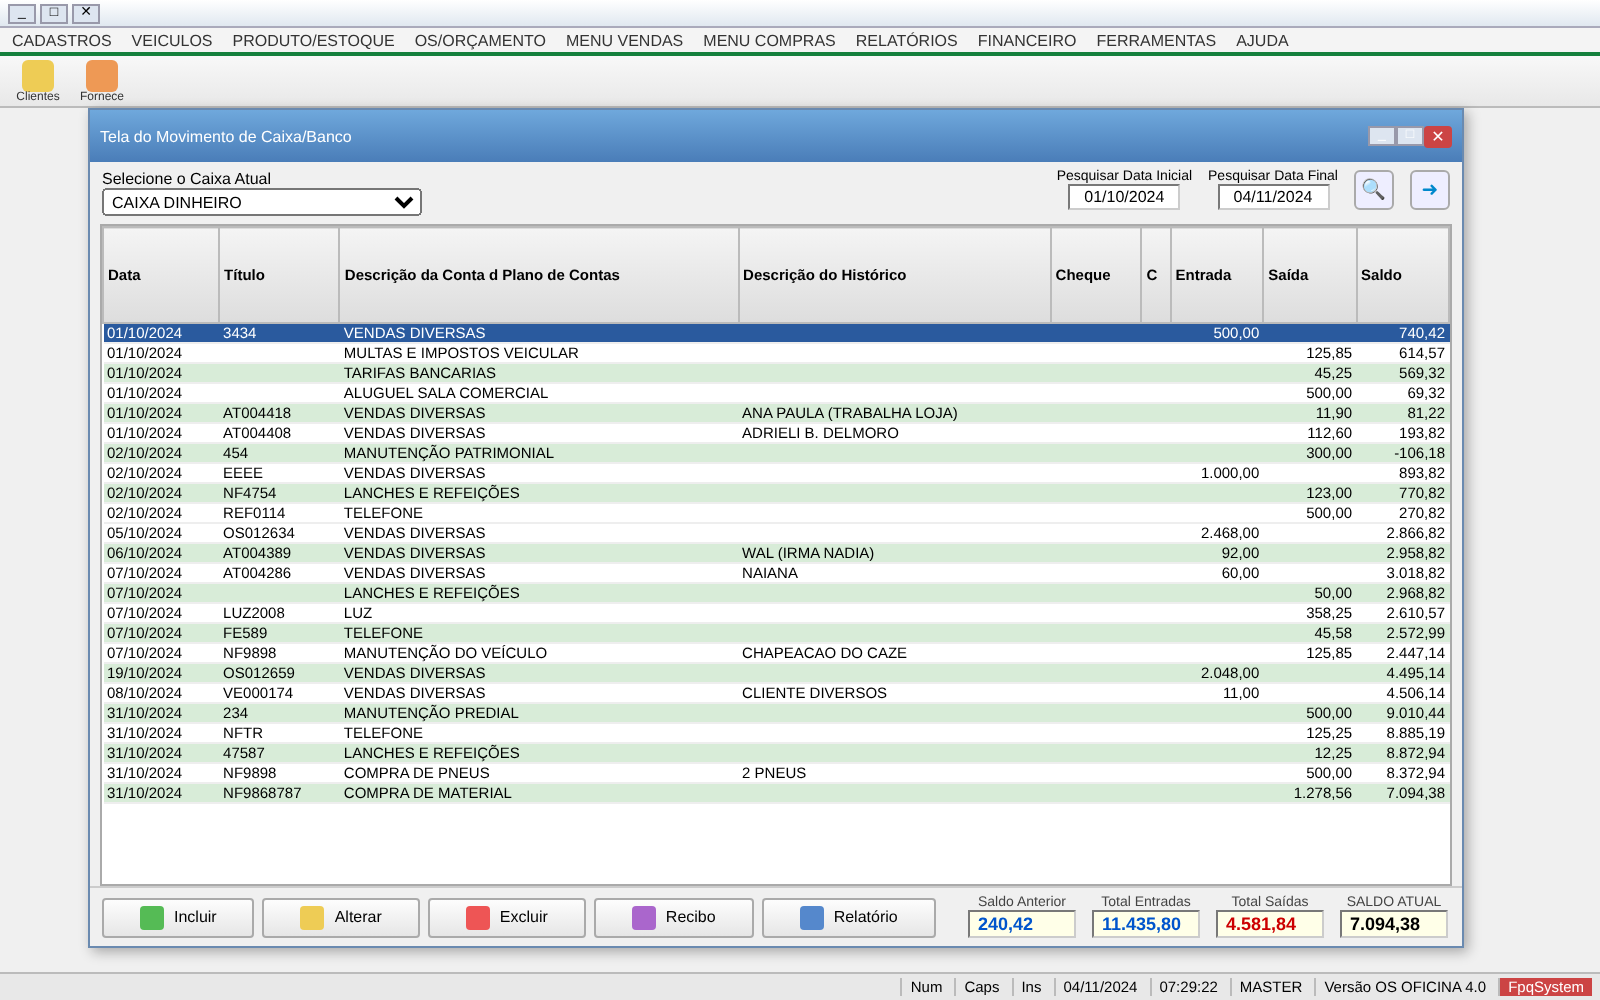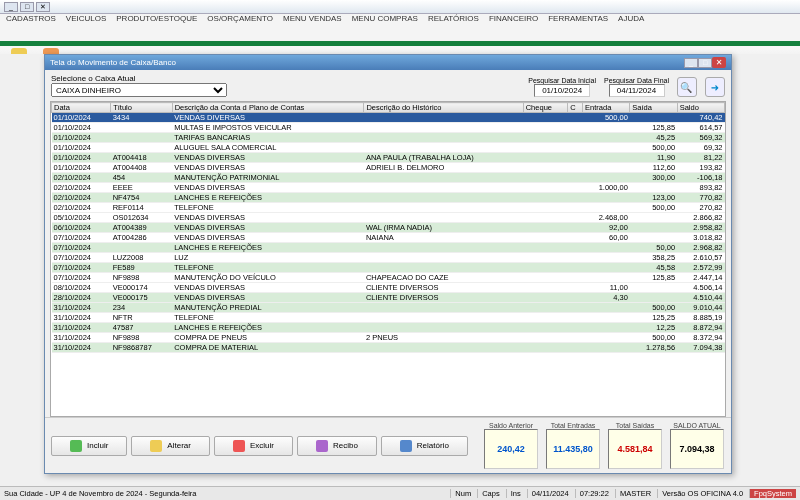--- a/index.html
+++ b/index.html
@@ -1,52 +1,52 @@
 <!DOCTYPE html>
 <html><head>
 <meta charset="utf-8">
 <style>
 * { box-sizing: border-box; margin: 0; padding: 0; font-family: Tahoma, Arial, sans-serif; }
 body { background: #e8e8e8; width: 800px; height: 500px; overflow: hidden; font-size: 8px; }
 .titlebar { background: linear-gradient(#fff,#e0e8f0); height: 14px; display: flex; align-items: center; padding: 0 4px; border-bottom: 1px solid #aab; }
 .titlebar .title { font-size: 8px; color: #333; flex: 1; }
 .win-btns { display: flex; gap: 2px; }
 .win-btn { width: 14px; height: 10px; background: #dde5f0; border: 1px solid #99a; font-size: 7px; text-align: center; line-height: 8px; }
-.menubar { background: #f4f4f4; height: 32px; display: flex; gap: 10px; padding: 0 6px; align-items: flex-start; font-size: 8px; color: #333; border-bottom: 5px solid #15803d; }
+.menubar { background: #f4f4f4; height: 14px; display: flex; gap: 10px; padding: 0 6px; align-items: center; font-size: 8px; color: #333; border-bottom: 2px solid #15803d; }
 .menubar span { cursor: default; }
 .toolbar { background: linear-gradient(#f8f8f8,#e8e8e8); height: 26px; display: flex; align-items: center; padding: 0 4px; gap: 2px; border-bottom: 1px solid #bbb; position: relative; }
 .tool { display: flex; flex-direction: column; align-items: center; width: 30px; }
 .tool .ico { width: 16px; height: 16px; border-radius: 3px; }
 .tool .lbl { font-size: 6px; color: #333; }
 .ico-red{background:#e55}.ico-blu{background:#58c}.ico-grn{background:#5b5}.ico-yel{background:#ec5}.ico-pur{background:#a6c}.ico-org{background:#e95}
 .workspace { position: absolute; top: 54px; left: 0; right: 0; bottom: 14px; background: #f0f0f0; }
 .dialog { position: absolute; top: 0; left: 44px; width: 688px; height: 420px; background: #f0f0f0; border: 1px solid #6a8ab0; box-shadow: 2px 2px 6px rgba(0,0,0,.3); display: flex; flex-direction: column; }
-.dlg-title { background: linear-gradient(#6fa8dc,#4a7db8); color: #fff; height: 15px; display: flex; align-items: center; padding: 0 5px; font-size: 8px; }
+.dlg-title { background: linear-gradient(#6fa8dc,#4a7db8); color: #fff; height: 26px; display: flex; align-items: center; padding: 0 5px; font-size: 8px; }
 .dlg-title .t { flex: 1; }
 .dlg-title .x { width: 14px; height: 11px; background: #c44; color: #fff; text-align: center; font-size: 8px; line-height: 11px; border-radius: 2px; }
-.search-row { display: flex; align-items: flex-end; padding: 4px 6px; gap: 8px; }
+.search-row { display: flex; align-items: flex-start; padding: 4px 6px; gap: 8px; }
 .search-row .lbl { font-size: 8px; }
 .search-row select { font-size: 8px; height: 14px; }
 .date-group { display: flex; flex-direction: column; align-items: center; font-size: 7px; }
 .date-group input { width: 56px; height: 13px; font-size: 8px; text-align: center; border: 1px inset #ccc; }
 .icon-btn { width: 20px; height: 20px; border: 1px solid #aaa; background: #eef; border-radius: 3px; display: flex; align-items: center; justify-content: center; font-size: 10px; }
 .grid { flex: 1; overflow-y: auto; background: #fff; border: 1px solid #aaa; margin: 0 5px; font-size: 7.5px; }
 .grid table { width: 100%; border-collapse: collapse; }
-.grid th { background: linear-gradient(#f4f4f4,#ddd); border: 1px solid #bbb; padding: 0 2px; text-align: left; font-weight: normal; position: sticky; top: 0; font-size: 7.5px; white-space: nowrap; }
+.grid th { background: linear-gradient(#f4f4f4,#ddd); border: 1px solid #bbb; padding: 19px 2px; text-align: left; font-weight: bold; position: sticky; top: 0; font-size: 7.5px; white-space: nowrap; }
 .grid td { border-bottom: 1px solid #eee; padding: 0 2px; white-space: nowrap; overflow: hidden; }
 .grid tr.alt { background: #d8ecd8; }
 .grid tr.sel { background: #2a5a9e; color: #fff; }
 .grid td.num { text-align: right; }
 .footer-panel { padding: 4px 6px; display: flex; align-items: center; gap: 4px; border-top: 1px solid #ccc; }
 .fbtn { display: flex; align-items: center; gap: 5px; height: 20px; padding: 0 18px; border: 1px solid #aaa; background: linear-gradient(#fdfdfd,#e6e6e6); border-radius: 2px; font-size: 8px; text-align: center; }
 .fbtn .fi { width: 12px; height: 12px; border-radius: 2px; }
 .totals { display: flex; gap: 6px; margin-left: auto; }
 .total-box { display: flex; flex-direction: column; align-items: center; min-width: 56px; }
 .total-box .tl { font-size: 7px; color: #444; }
-.total-box .tv { background: #ffffe8; border: 1px inset #ccc; padding: 14px 4px; font-size: 9px; font-weight: bold; min-width: 54px; text-align: center; }
+.total-box .tv { background: #ffffe8; border: 1px inset #ccc; padding: 1px 4px; font-size: 9px; font-weight: bold; min-width: 54px; text-align: left; }
 .tv.blue { color: #0055cc; } .tv.red { color: #cc0000; } .tv.black { color: #000; }
 .statusbar { position: absolute; bottom: 0; left: 0; right: 0; height: 14px; background: #e8e8e8; border-top: 1px solid #bbb; display: flex; align-items: center; font-size: 7.5px; padding: 0 4px; gap: 6px; }
 .statusbar .sp { border-left: 1px solid #bbb; padding-left: 4px; }
 .statusbar .fill { flex: 1; }
 .statusbar .tag { background: #c44; color: #fff; padding: 0 4px; }
 </style>
 </head>
 <body>
 
 <div class="titlebar">
@@ -86,21 +86,21 @@
     <div class="dlg-title">
       <span class="t">Tela do Movimento de Caixa/Banco</span>
       <span class="win-btn" style="background:#dde5f0">_</span>
       <span class="win-btn" style="background:#dde5f0">□</span>
       <span class="x">✕</span>
     </div>
 
     <div class="search-row">
       <div style="flex:1">
         <div class="lbl">Selecione o Caixa Atual</div>
-        <select style="width:176px"><option>CAIXA DINHEIRO</option></select>
+        <select style="width:160px"><option>CAIXA DINHEIRO</option></select>
       </div>
       <div class="date-group">
         <span>Pesquisar Data Inicial</span>
         <input value="01/10/2024" style="">
       </div>
       <div class="date-group">
         <span>Pesquisar Data Final</span>
         <input value="04/11/2024" style="">
       </div>
       <div class="icon-btn">
@@ -307,41 +307,41 @@
               <td>07/10/2024</td>
               <td>NF9898</td>
               <td>MANUTENÇÃO DO VEÍCULO</td>
               <td>CHAPEACAO DO CAZE</td>
               <td></td>
               <td></td>
               <td class="num"></td>
               <td class="num">125,85</td>
               <td class="num">2.447,14</td>
             </tr>
+            <tr class="alt">
+              <td>19/10/2024</td>
+              <td>OS012659</td>
+              <td>VENDAS DIVERSAS</td>
+              <td></td>
+              <td></td>
+              <td></td>
+              <td class="num">2.048,00</td>
+              <td class="num"></td>
+              <td class="num">4.495,14</td>
+            </tr>
             <tr>
               <td>08/10/2024</td>
               <td>VE000174</td>
               <td>VENDAS DIVERSAS</td>
               <td>CLIENTE DIVERSOS</td>
               <td></td>
               <td></td>
               <td class="num">11,00</td>
               <td class="num"></td>
               <td class="num">4.506,14</td>
-            </tr>
-            <tr class="alt">
-              <td>28/10/2024</td>
-              <td>VE000175</td>
-              <td>VENDAS DIVERSAS</td>
-              <td>CLIENTE DIVERSOS</td>
-              <td></td>
-              <td></td>
-              <td class="num">4,30</td>
-              <td class="num"></td>
-              <td class="num">4.510,44</td>
             </tr>
             <tr class="alt">
               <td>31/10/2024</td>
               <td>234</td>
               <td>MANUTENÇÃO PREDIAL</td>
               <td></td>
               <td></td>
               <td></td>
               <td class="num"></td>
               <td class="num">500,00</td>
@@ -432,21 +432,20 @@
         <div class="total-box">
             <span class="tl">SALDO ATUAL</span>
             <span class="tv black">7.094,38</span>
           </div>
       </div>
     </div>
   </div>
 </div>
 
 <div class="statusbar">
-  <span>Sua Cidade - UP  4 de Novembro de 2024 - Segunda-feira</span>
   <span class="fill"></span>
   <span class="sp">Num</span>
   <span class="sp">Caps</span>
   <span class="sp">Ins</span>
   <span class="sp">04/11/2024</span>
   <span class="sp">07:29:22</span>
   <span class="sp">MASTER</span>
   <span class="sp">Versão OS OFICINA 4.0</span>
   <span class="sp tag">FpqSystem</span>
 </div>

